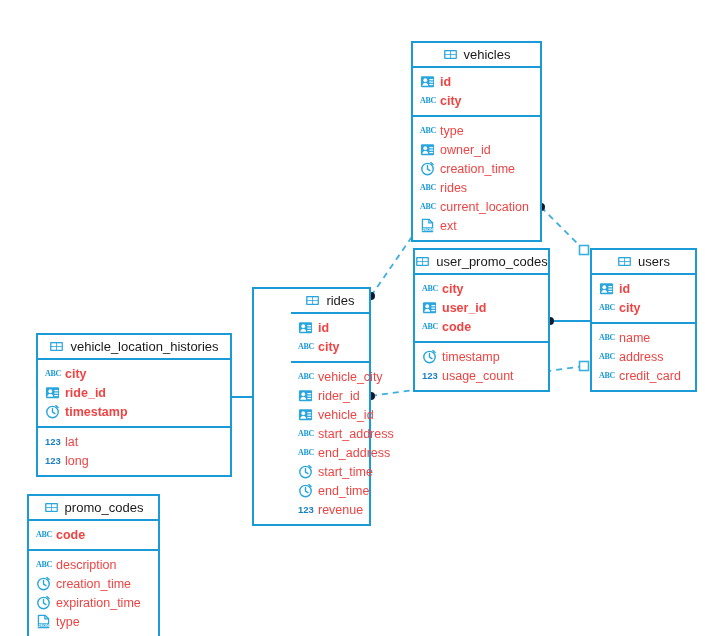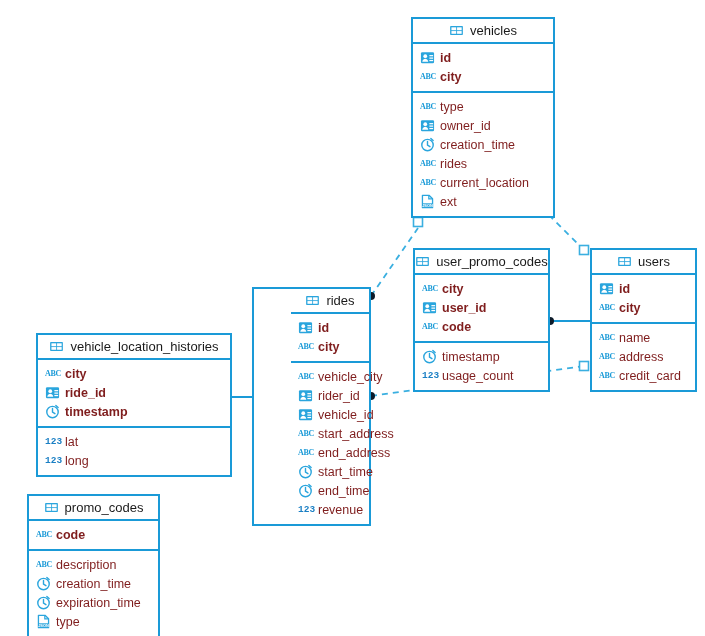--- a/index.html
+++ b/index.html
@@ -64,21 +64,21 @@
     display: flex;
     align-items: center;
     gap: 5px;
     height: 19px;
     padding: 0 7px;
     box-sizing: border-box;
     white-space: nowrap;
   }
   .field-name {
     font-size: 12.5px;
-    color: #7f1d1d;
+    color: #ef4444;
   }
   .pk .field-name {
     font-weight: bold;
   }
 
   
   .ic {
     width: 15px;
     height: 15px;
     flex: 0 0 15px;
@@ -90,21 +90,21 @@
     color: #1a9ad7;
     letter-spacing: -0.3px;
     line-height: 15px;
     font-family: Liberation Serif, serif;
   }
   .ic-num {
     font-size: 9.5px;
     font-weight: bold;
     color: #1a7fc4;
     line-height: 15px;
-    font-family: Liberation Mono, monospace;
+    font-family: Liberation Sans, sans-serif;
   }
 </style>
 </head>
 <body>
 
 <div id="canvas">
   <svg id="edges" viewBox="0 0 705 636">
       <g>
         <polyline points="218,397 252,397" fill="none" stroke="#1a9ad7" stroke-width="1.8"></polyline>
         <circle cx="218" cy="397" r="4" fill="#0d1b2a"></circle>
@@ -122,21 +122,21 @@
         <polyline points="541,207 584,250" fill="none" stroke="#3aafe0" stroke-width="1.8" stroke-dasharray="6 5"></polyline>
         <circle cx="541" cy="207" r="4" fill="#0d1b2a"></circle>
         <rect x="579.5" y="245.5" width="9" height="9" fill="#ffffff" stroke="#3aafe0" stroke-width="1.6"></rect>
       </g>
       <g>
         <polyline points="371,396 584,366" fill="none" stroke="#3aafe0" stroke-width="1.8" stroke-dasharray="6 5"></polyline>
         <circle cx="371" cy="396" r="4" fill="#0d1b2a"></circle>
         <rect x="579.5" y="361.5" width="9" height="9" fill="#ffffff" stroke="#3aafe0" stroke-width="1.6"></rect>
       </g>
     </svg>
-<div class="node" style="left: 411px; top: 17px; width: 144px;">
+<div class="node" style="left: 411px; top: 41px; width: 131px;">
       <div class="node-header">
         <svg class="ic" viewBox="0 0 16 16">
           <rect x="1.2" y="3.2" width="13.6" height="9.6" rx="0.8" fill="#2aa5dd"></rect>
           <rect x="2.6" y="4.6" width="5.1" height="3.1" fill="#ffffff"></rect>
           <rect x="8.6" y="4.6" width="4.9" height="3.1" fill="#ffffff"></rect>
           <rect x="2.6" y="8.6" width="5.1" height="2.9" fill="#ffffff"></rect>
           <rect x="8.6" y="8.6" width="4.9" height="2.9" fill="#ffffff"></rect>
         </svg>
         <span class="node-title">vehicles</span>
       </div>

